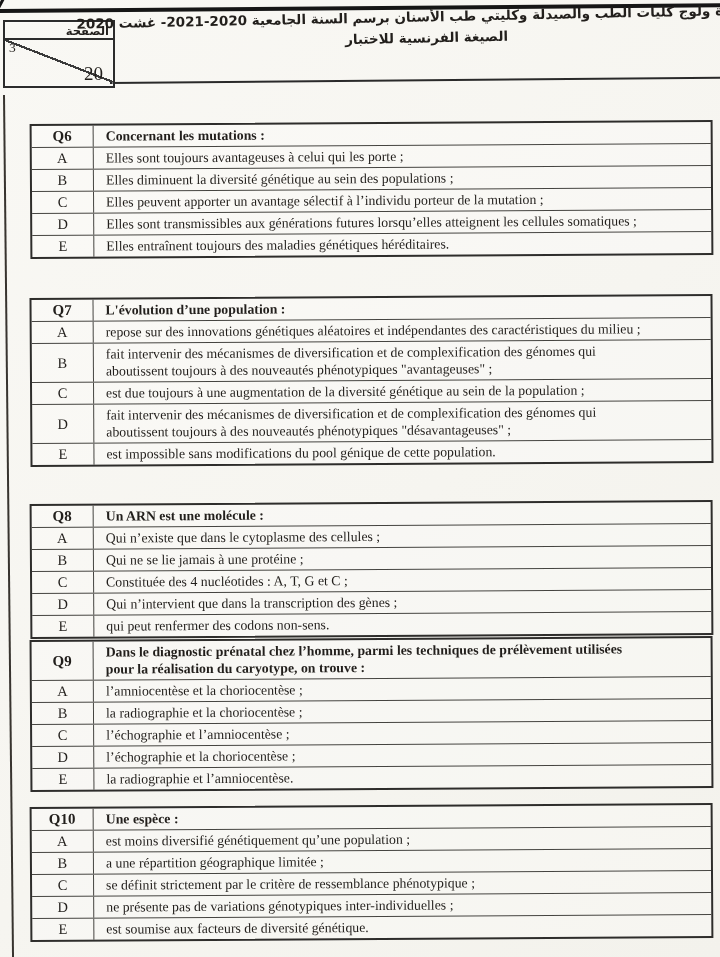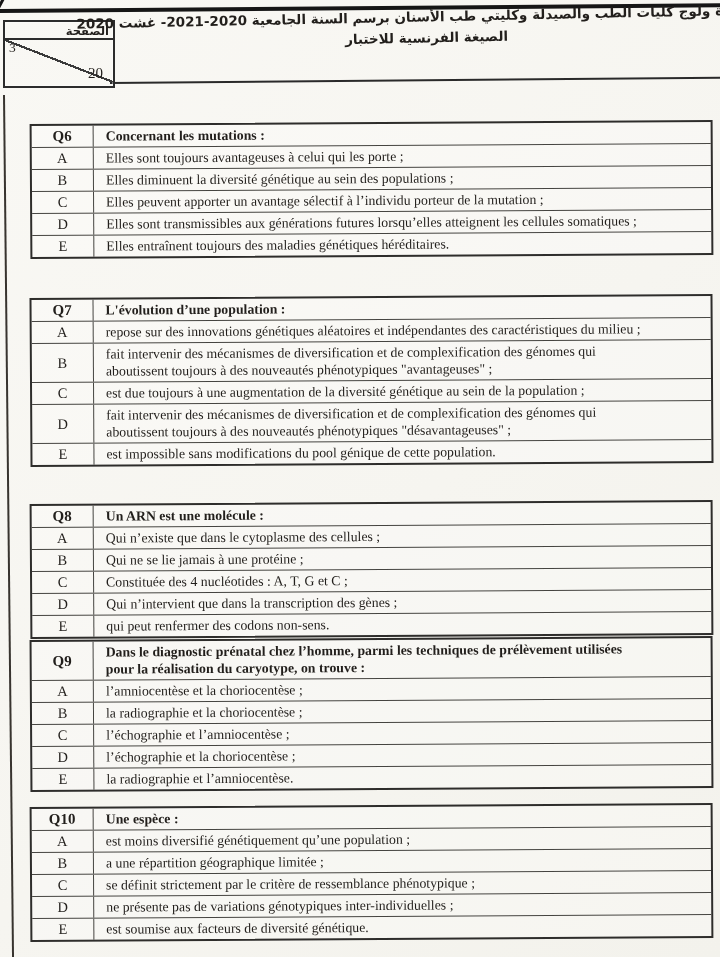--- a/index.html
+++ b/index.html
@@ -48,21 +48,21 @@
     position:relative;height:42px;
     background:linear-gradient(to top right,
       transparent 48.6%, #3a3a3a 48.6%, #3a3a3a 51.4%, transparent 51.4%);
   }
   .pagebox .pnum{
     position:absolute;left:4px;top:0px;
     font-size:13.5px;line-height:15px;
   }
   .pagebox .pden{
     position:absolute;right:10px;bottom:1px;
-    font-size:15px;line-height:15px;
+    font-size:19px;line-height:15px;
   }
   
   .titlewrap{
     position:absolute;left:112px;top:14px;width:628px;
     transform:rotate(-1.2deg);transform-origin:left top;
     direction:rtl;text-align:center;
     font-family:"DejaVu Sans", sans-serif;font-weight:bold;
   }
   .title1{font-size:13.5px;line-height:19px;white-space:nowrap;}
   .title2{font-size:13.5px;line-height:19px;margin-top:2px;}

